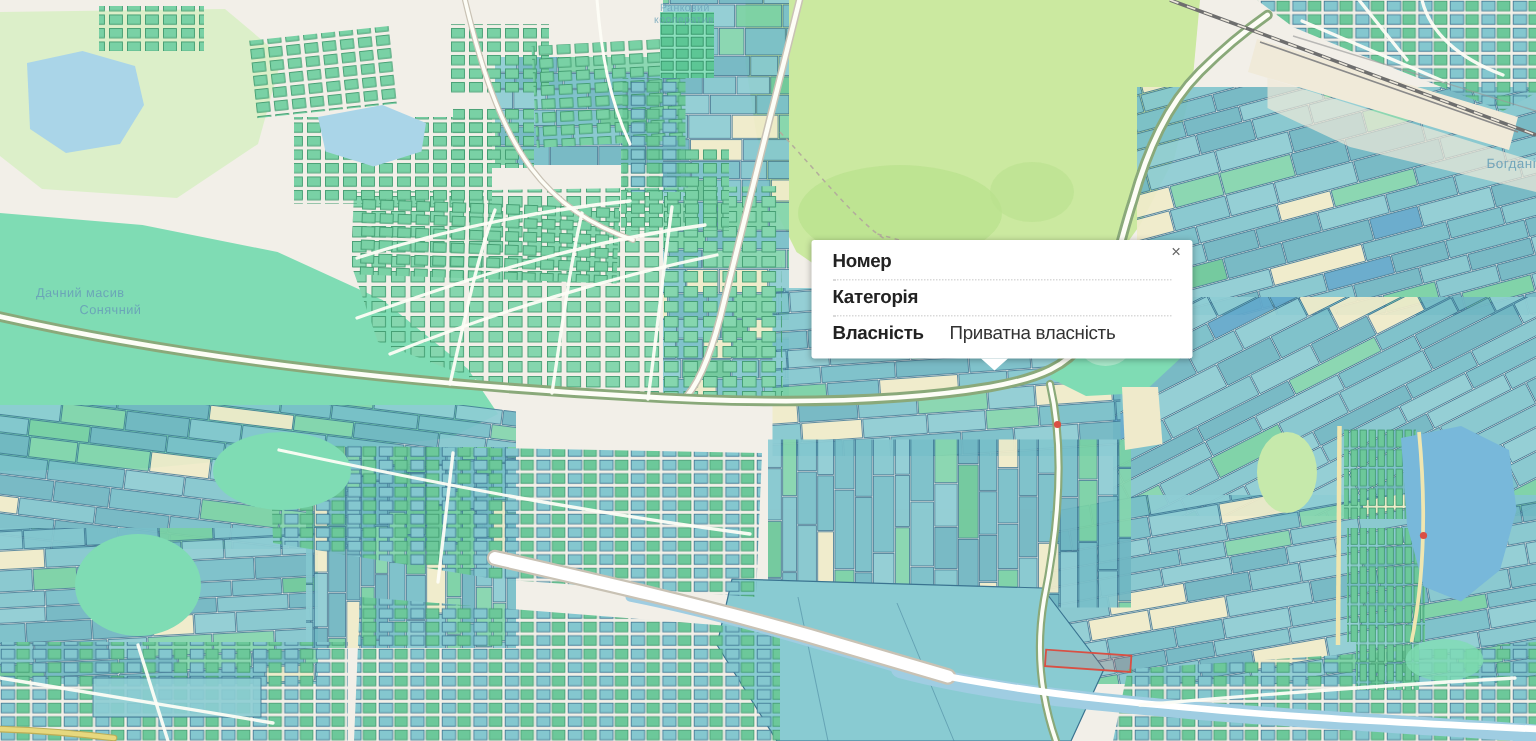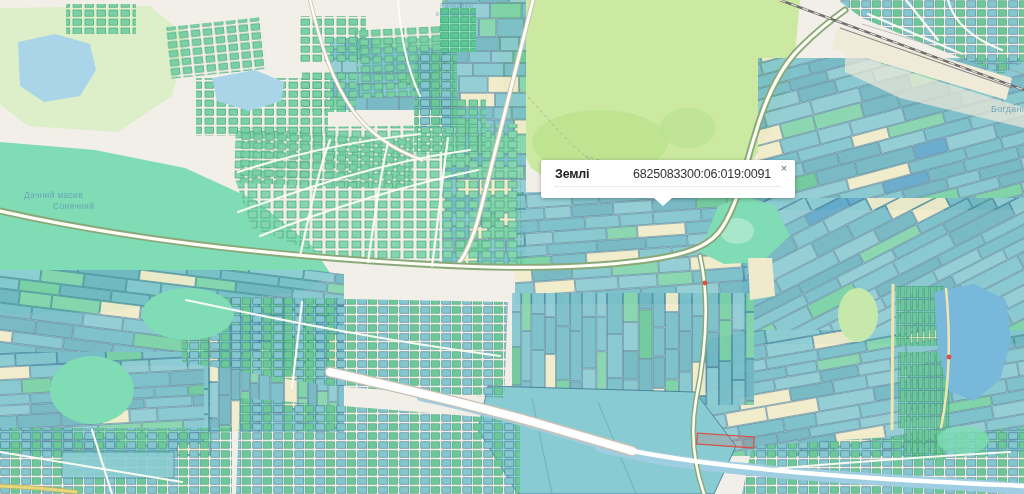--- a/index.html
+++ b/index.html
@@ -1288,20 +1288,24 @@
 
   <span class="mlabel lab-a">Дачний масив</span>
   <span class="mlabel lab-b">Сонячний</span>
   <span class="mlabel lab-c">Ранковий</span>
   <span class="mlabel lab-d">кооператив</span>
   <span class="mlabel lab-e">Богданівці</span>
 
   <div class="popup">
     <span class="pclose">×</span>
     <div class="prow">
-      <span class="plab">Землі</span>
-      <span class="pval">6825083300:06:019:0091</span>
+      <span class="plab">Номер</span>
     </div>
     <div class="prow">
+      <span class="plab">Категорія</span>
+    </div>
+    <div class="prow">
+      <span class="plab">Власність</span>
+      <span class="pval">Приватна власність</span>
     </div>
     <div class="ptail"></div>
   </div>
 </div>
 
 </body></html>

